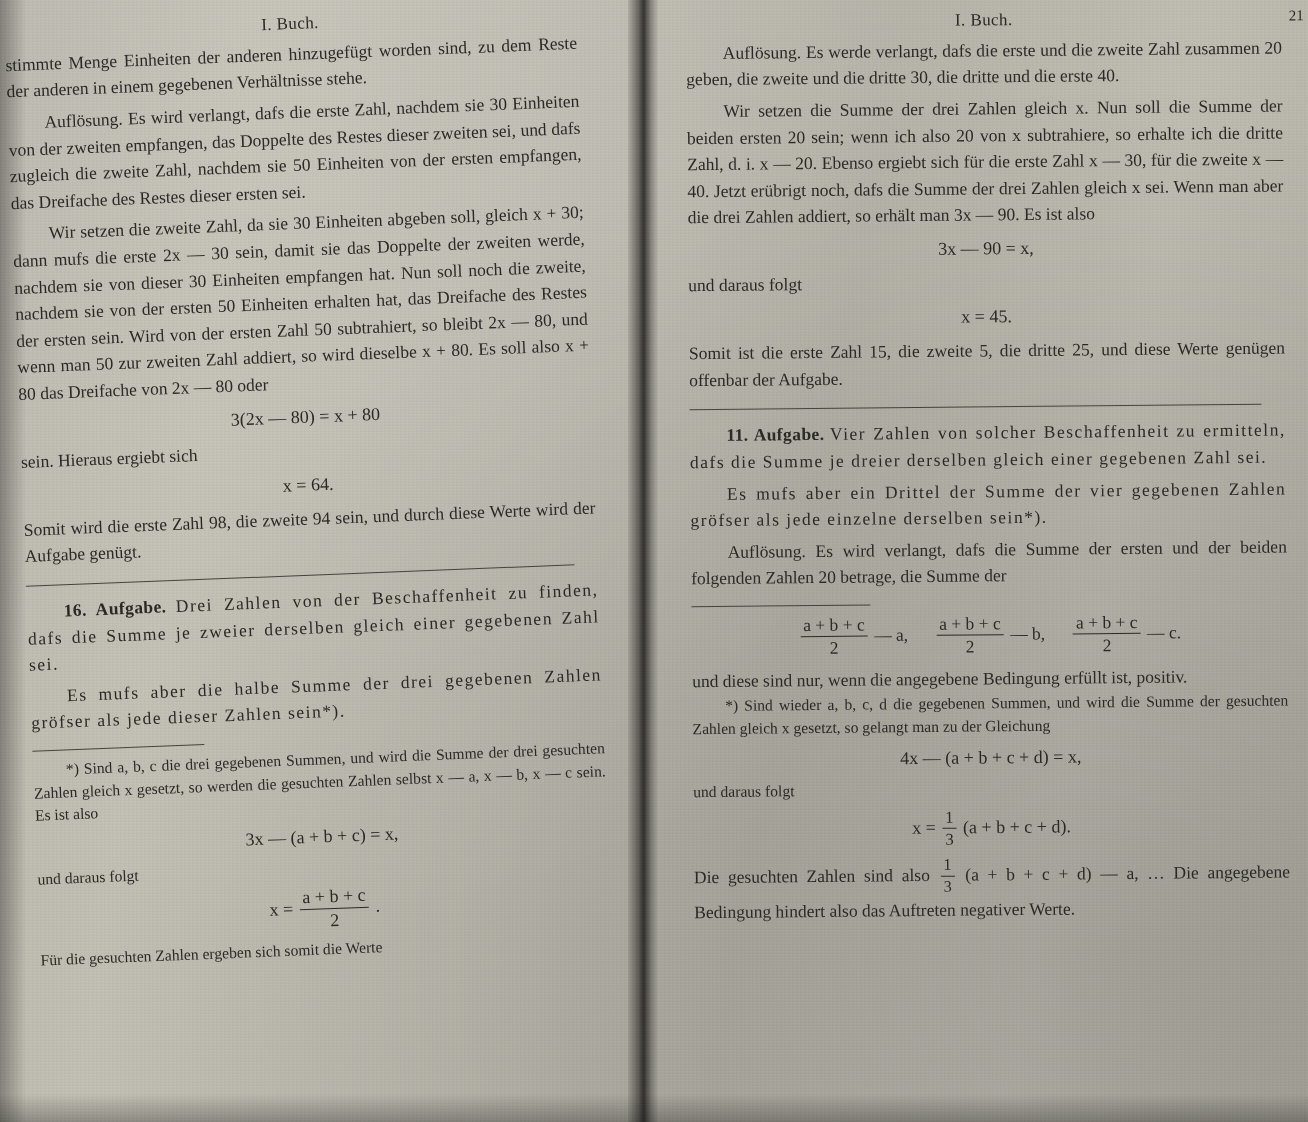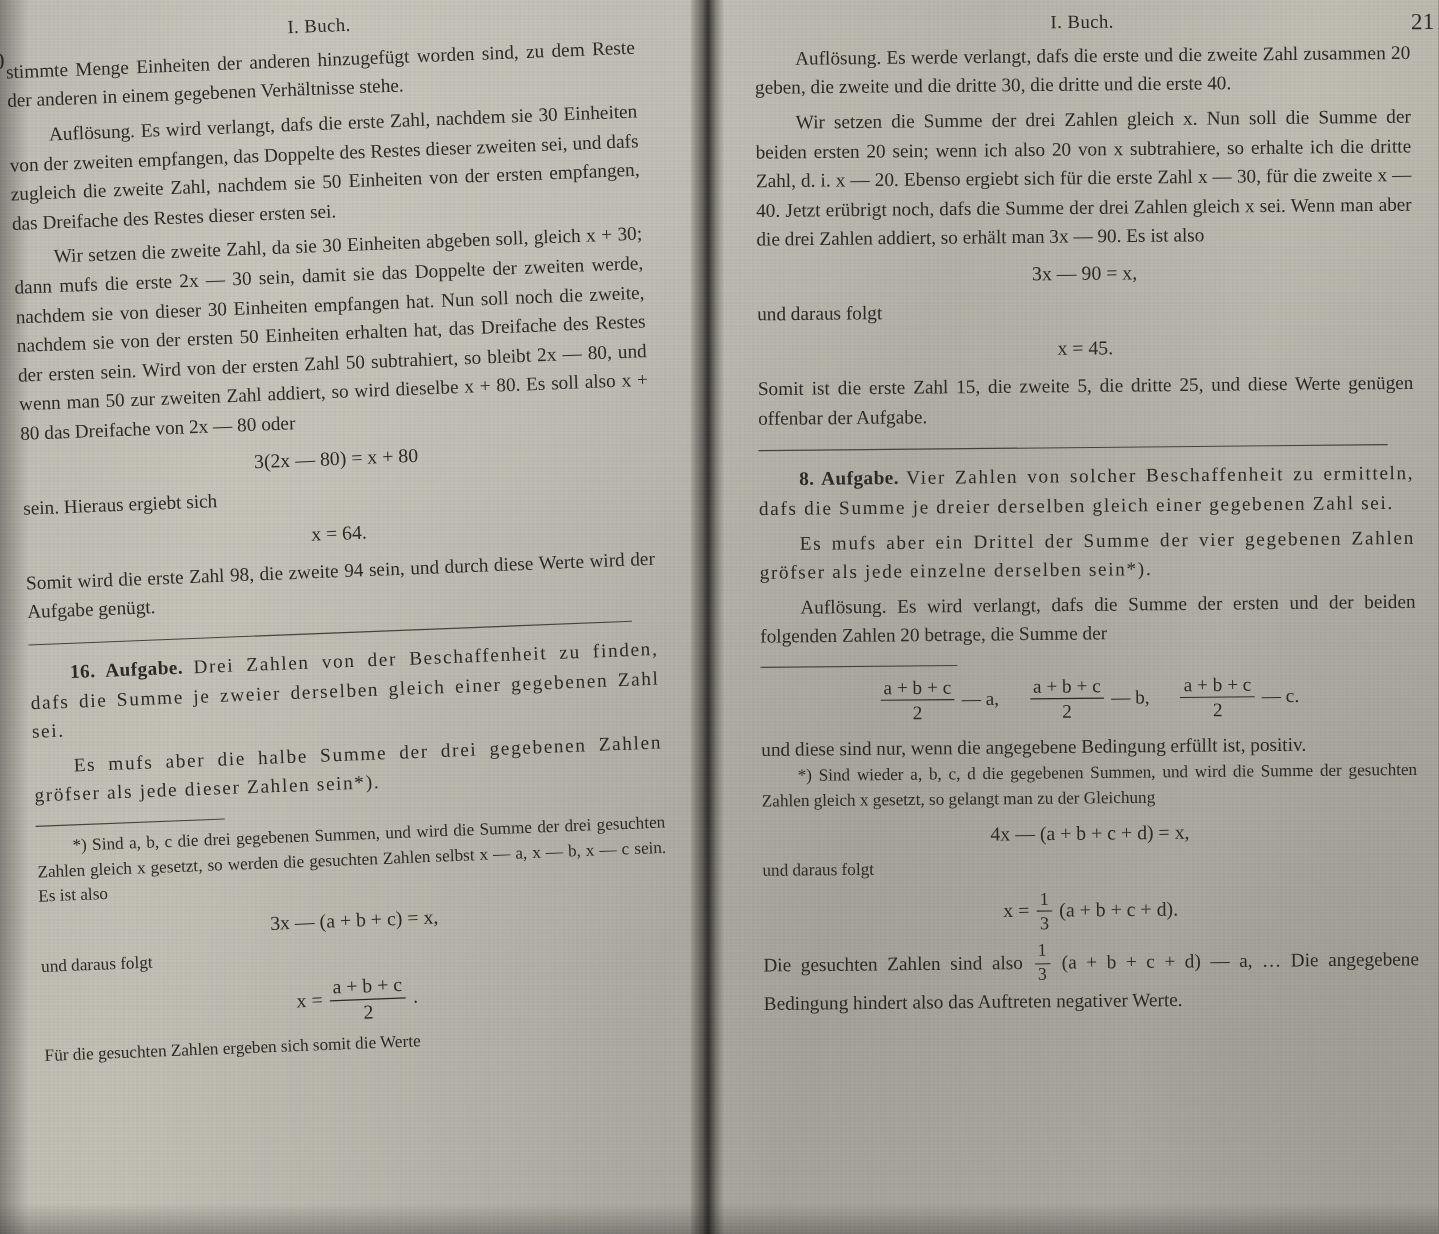--- a/index.html
+++ b/index.html
@@ -89,21 +89,21 @@
   .running-head {
     text-align: center;
     font-size: 17px;
     letter-spacing: .4px;
     margin: 0 0 4px 0;
     position: relative;
   }
   .folio {
     position: absolute;
     top: 0;
-    font-size: 21px;
+    font-size: 15px;
   }
   .folio-left { left: 0; top: 26px; }
   .folio-right { right: 0; top: 8px; }
 
   p {
     margin: 0;
     text-align: justify;
     text-justify: inter-word;
     hyphens: manual;
   }
@@ -226,21 +226,21 @@
 
     <p class="noindent">und daraus folgt</p>
 
     <div class="formula">x = 45.</div>
 
     <p class="noindent">Somit ist die erste Zahl 15, die zweite 5, die dritte 25, und diese Werte genügen offenbar der Aufgabe.</p>
 
     <hr class="rule">
 
     <p class="indent">
-      <span class="aufg-head">8. Aufgabe.</span>
+      <span class="aufg-head">11. Aufgabe.</span>
       <span class="sperr">Vier Zahlen von solcher Beschaffenheit zu ermitteln, dafs die Summe je dreier derselben gleich einer gegebenen Zahl sei.</span>
     </p>
     <div class="gap-sm"></div>
     <p class="indent sperr">Es mufs aber ein Drittel der Summe der vier gegebenen Zahlen gröfser als jede einzelne derselben sein*).</p>
     <div class="gap-sm"></div>
     <p class="indent">Auflösung. Es wird verlangt, dafs die Summe der ersten und der beiden folgenden Zahlen 20 betrage, die Summe der</p>
 
     <hr class="rule-short">
 
     <div class="formula-row">

